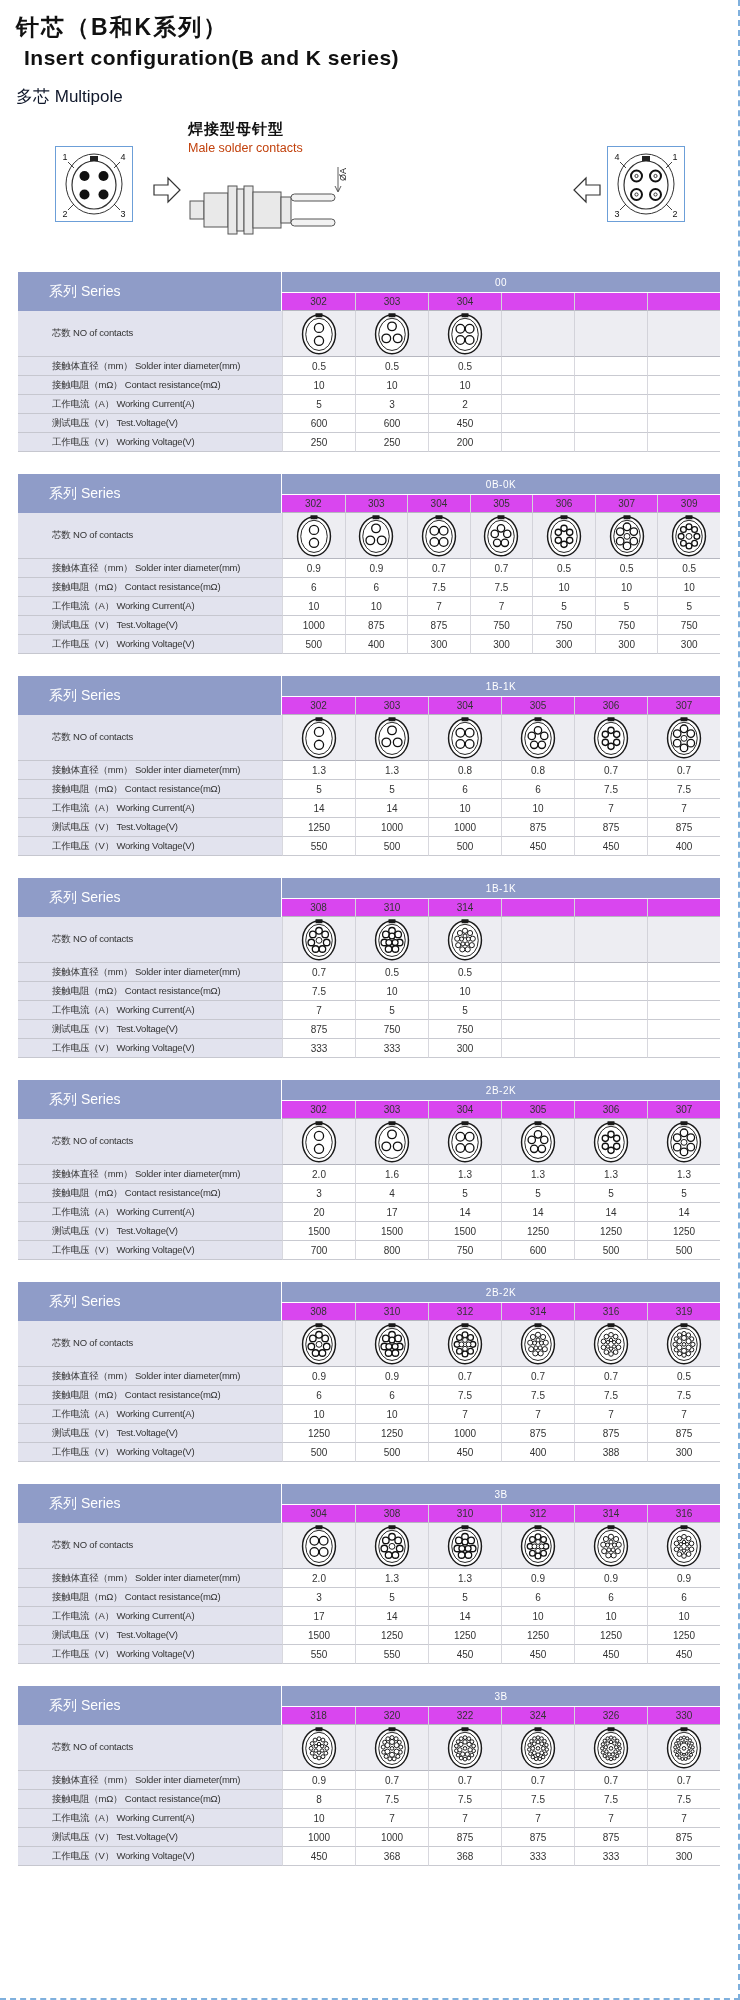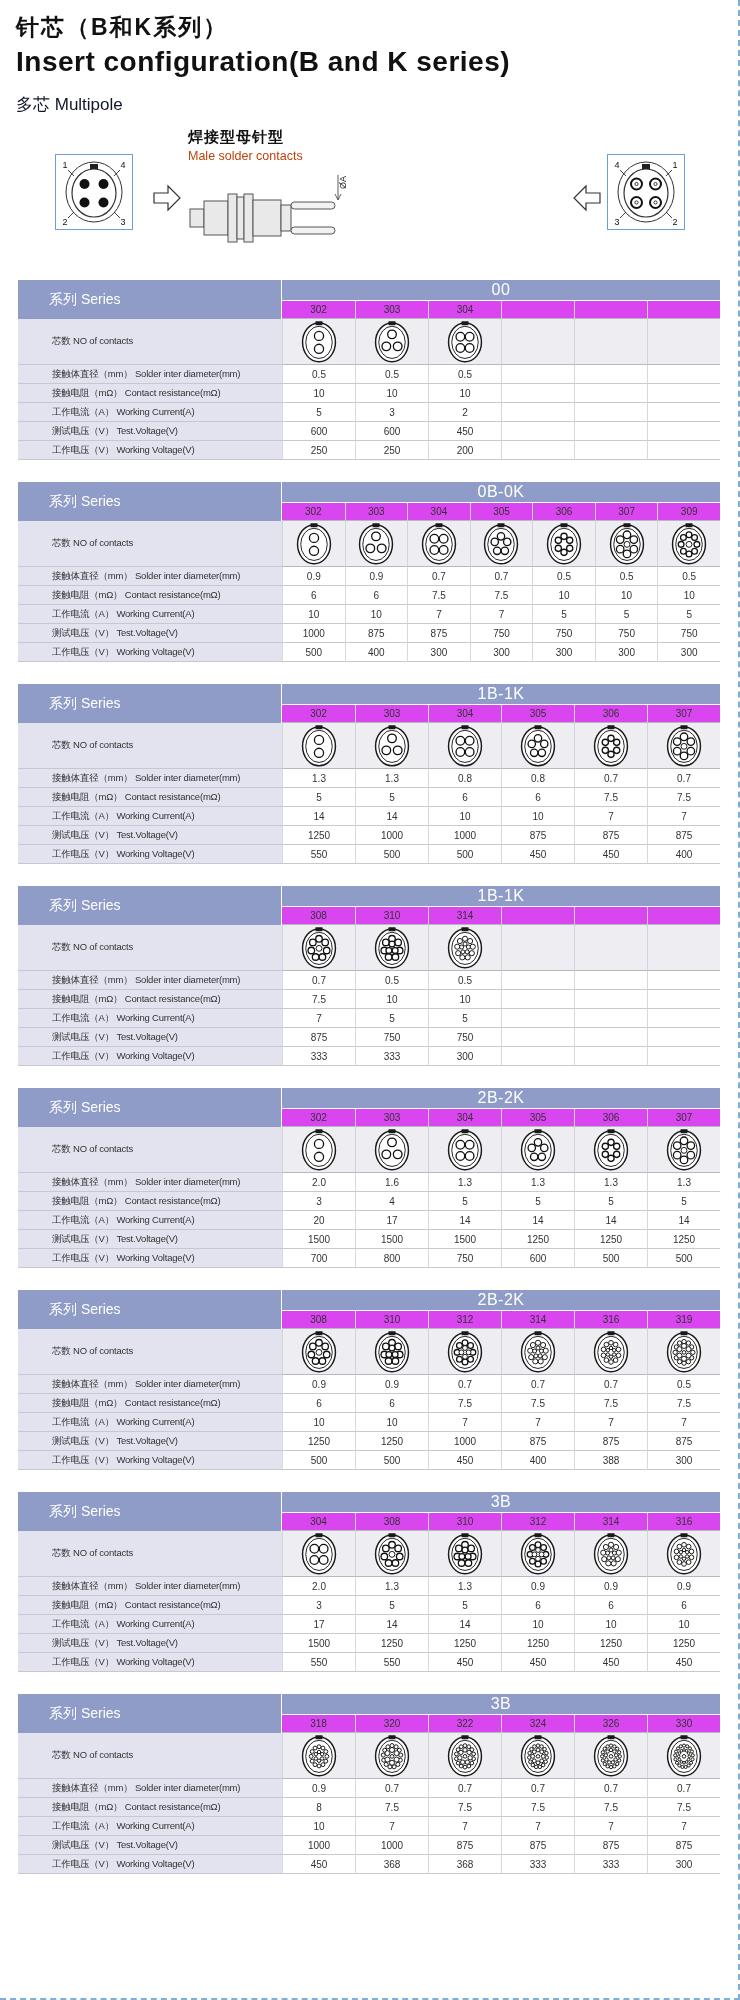--- a/index.html
+++ b/index.html
@@ -3,42 +3,42 @@
 <meta charset="utf-8">
 <style>
   :root{
     --hdr:#8f9cc8; --rlbg:#e2e3ee; --crow:#ededf2; --accent:#7fb0dd;
   }
   *{margin:0;padding:0;box-sizing:border-box}
   html,body{background:#fff}
   body{width:740px;font-family:"Liberation Sans","DejaVu Sans",sans-serif;color:#222}
   .page{width:740px;min-height:2000px;border-right:2px dashed var(--accent);border-bottom:2px dashed var(--accent);overflow:hidden}
   .t-zh{font-size:23px;font-weight:bold;letter-spacing:2px;margin:12px 0 0 16px;color:#111}
-  .t-en{font-size:28px;font-weight:bold;letter-spacing:0.5px;margin:3px 0 0 16px;color:#111}
+  .t-en{font-size:21px;font-weight:bold;letter-spacing:0.5px;margin:3px 0 0 24px;color:#111}
   .t-sub{font-size:17px;margin:15px 0 0 16px;color:#0f172a}
   
   .diagram{position:relative;height:152px;margin:6px 0 6px 0}
   .face-box{position:absolute;width:78px;height:76px;border:1px solid #6c9fd8;background:#fff}
   .fb-left{left:55px;top:32px}
   .fb-right{left:607px;top:32px}
   .blk-arrow{position:absolute}
   .ar-1{left:152px;top:62px}
   .ar-2{left:572px;top:62px}
   .grp{position:absolute;top:6px}
   .grp-m{left:188px}
   .grp-f{left:404px}
   .lbl-zh{font-size:15px;font-weight:bold;color:#111;letter-spacing:1px}
   .lbl-en{font-size:12.5px;color:#c2410c;margin-top:2px}
   .sideview{display:block;margin-top:2px}
   
   .tbl{display:grid;grid-template-rows:21px 18px 46px repeat(5,19px);margin:0 18px 22px 18px;font-size:10px}
   .hl{grid-column:1;grid-row:1 / span 2;background:var(--hdr);color:#fff;display:flex;align-items:center;
       padding-left:31px;font-size:14px;border-right:1px solid #fff}
   .band{grid-row:1;background:var(--hdr);color:#fff;display:flex;align-items:center;justify-content:center;
-      font-size:16px;border-bottom:1px solid #fff;letter-spacing:0.5px}
+      font-size:10px;border-bottom:1px solid #fff;letter-spacing:0.5px}
   .mod{background:#d946ef;display:flex;align-items:center;justify-content:center;color:#333;
       border-bottom:1px solid #b6b7c0;border-left:1px solid #d3d3da}
   .mod:nth-child(3){border-left:none}
   .rl{grid-column:1;background:var(--rlbg);display:flex;align-items:center;padding-left:34px;color:#333;
       border-bottom:1px solid #c6c7cf;font-size:9.5px;white-space:nowrap;letter-spacing:-0.2px}
   .ic{display:flex;align-items:center;justify-content:center;background:var(--crow);
       border-bottom:1px solid #b6b7c0;border-left:1px solid #d3d3da}
   .val{display:flex;align-items:center;justify-content:center;background:#fff;color:#333;
       border-bottom:1px solid #c9cad1;border-left:1px solid #d8d8de}
 </style>

